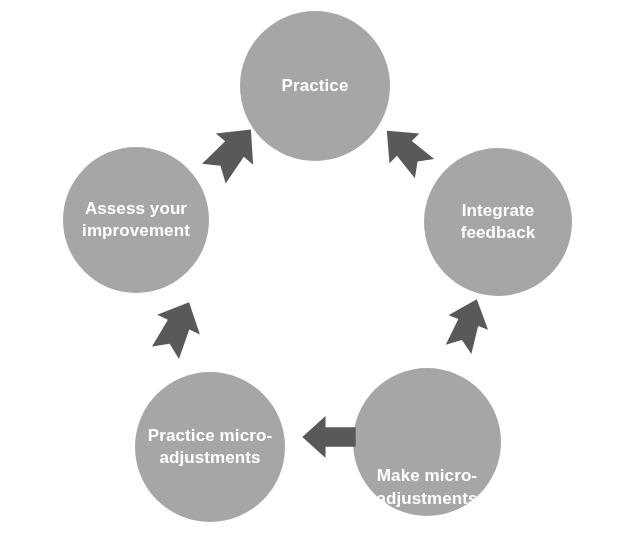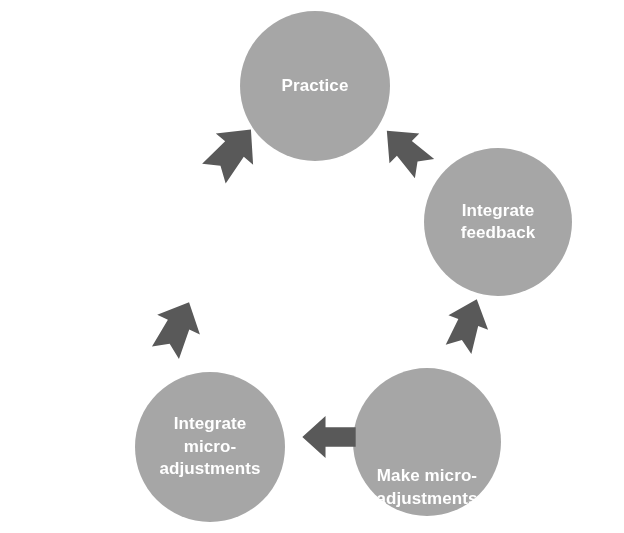--- a/index.html
+++ b/index.html
@@ -69,24 +69,28 @@
   <div class="node" id="node-practice">
     <span class="node-label">Practice</span>
   </div>
 
   <div class="node" id="node-make-micro">
     <span class="node-label">Make micro-
 adjustments</span>
   </div>
 
   <div class="node" id="node-practice-micro">
-    <span class="node-label">Integrate micro-
+    <span class="node-label">Practice micro-
 adjustments</span>
   </div>
 
+  <div class="node" id="node-assess">
+    <span class="node-label">Assess your
+improvement</span>
+  </div>
 
   <svg class="arrow" id="arrow-practice-to-integrate" viewBox="0 0 100 100">
     <g transform="rotate(135 50 50)">
       <path d="M50 96 L16 56 L33 56 L28 10 L50 26 L72 10 L67 56 L84 56 Z" fill="#595959"></path>
     </g>
   </svg>
 
   <svg class="arrow" id="arrow-integrate-to-make" viewBox="0 0 100 100">
     <g transform="rotate(200 50 50)">
       <path d="M50 96 L16 56 L33 56 L28 10 L50 26 L72 10 L67 56 L84 56 Z" fill="#595959"></path>

